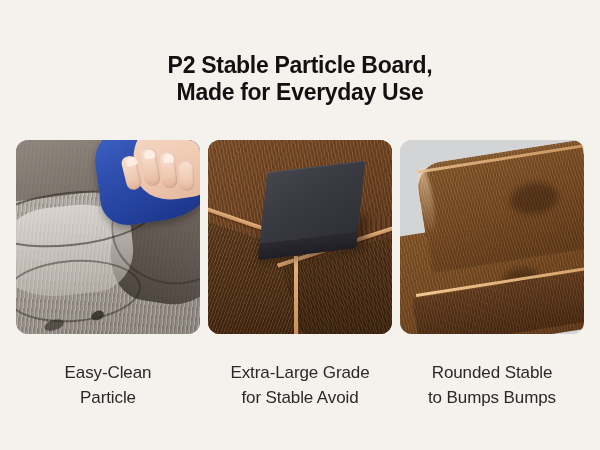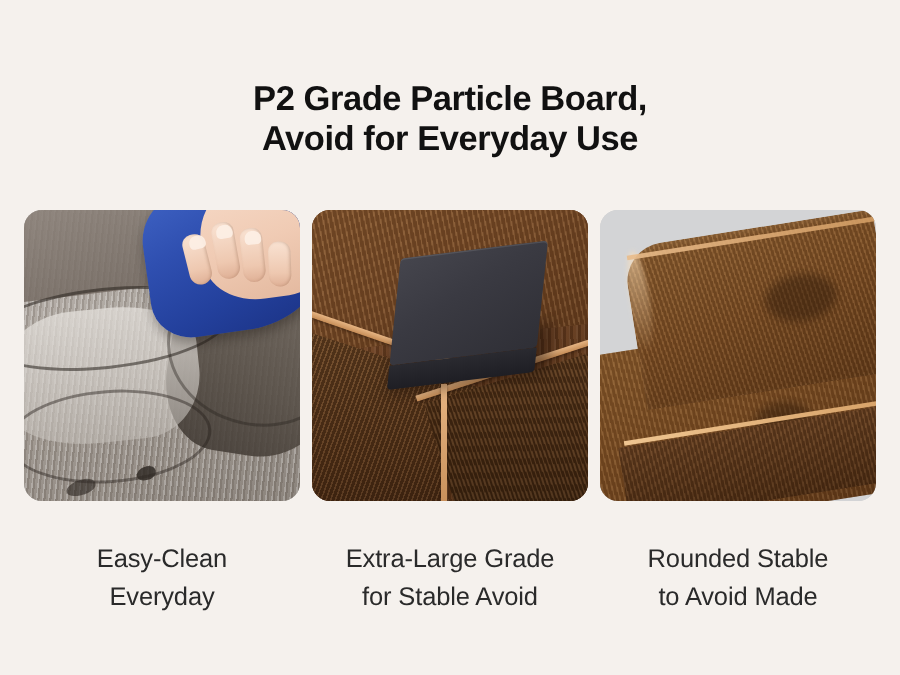--- a/index.html
+++ b/index.html
@@ -397,22 +397,22 @@
     font-weight: 400;
     line-height: 25px;
     letter-spacing: -0.1px;
   }
   .caption .cap-line { display: block; white-space: nowrap; }
 </style>
 </head>
 <body>
 
 <div class="headline">
-  <span class="hl-line">P2 Grade Particle Board,</span>
-  <span class="hl-line">Avoid for Everyday Use</span>
+  <span class="hl-line">P2 Stable Particle Board,</span>
+  <span class="hl-line">Made for Everyday Use</span>
 </div>
 
 <div class="panel-row">
 
   <div class="panel">
     <div class="p1-base"></div>
     <div class="p1-plank-a"></div>
     <div class="p1-wet-right"></div>
     <div class="p1-dry"></div>
     <div class="p1-edge e1"></div>
@@ -459,23 +459,23 @@
     <div class="p3-band-top"></div>
     <div class="p3-band-front"></div>
     <div class="p3-front"></div>
   </div>
 
 </div>
 
 <div class="caption-row">
   <div class="caption">
     <span class="cap-line">Easy-Clean</span>
-    <span class="cap-line">Everyday</span>
+    <span class="cap-line">Particle</span>
   </div>
   <div class="caption">
     <span class="cap-line">Extra-Large Grade</span>
     <span class="cap-line">for Stable Avoid</span>
   </div>
   <div class="caption">
     <span class="cap-line">Rounded Stable</span>
-    <span class="cap-line">to Avoid Made</span>
+    <span class="cap-line">to Bumps Bumps</span>
   </div>
 </div>
 
 </body></html>

